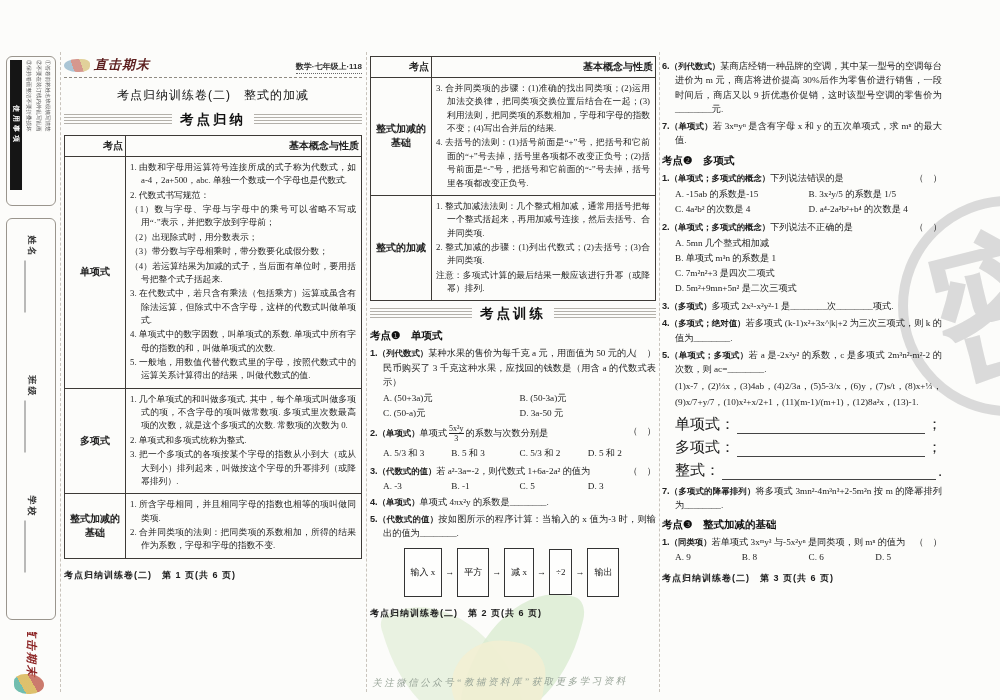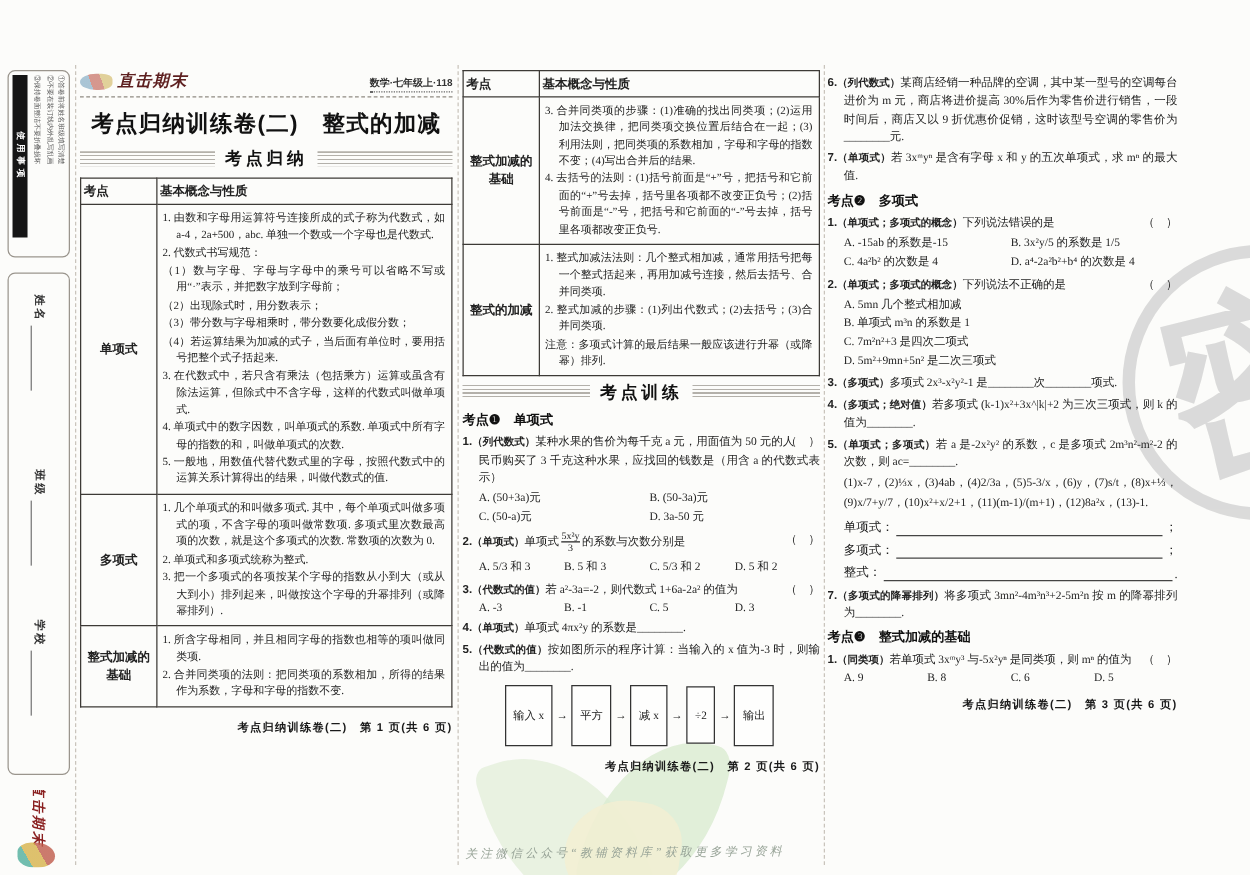--- a/index.html
+++ b/index.html
@@ -48,35 +48,35 @@
 
   .phead{display:flex;justify-content:space-between;align-items:flex-end;border-bottom:1px dashed #8f8a82;padding-bottom:3px;}
   .brandrow{display:flex;align-items:center;gap:4px;}
   .brand-mark{width:26px;height:13px;display:inline-block;
     background:linear-gradient(70deg,#8fb3c9 0 35%,#c9766a 35% 65%,#d8c27a 65% 100%);
     border-radius:60% 40% 50% 60%;opacity:.75;}
   .brandtext{font-size:13px;font-weight:bold;font-style:italic;color:#5d1f1f;letter-spacing:1px;}
   .edition{font-size:8px;font-weight:bold;color:#333;border-bottom:1px dotted #666;padding-bottom:1px;
     font-family:"Liberation Sans",sans-serif;}
 
-  .ptitle{font-size:18px;font-weight:bold;text-align:center;margin:9px 0 7px;letter-spacing:1px;
+  .ptitle{font-size:12px;font-weight:normal;text-align:center;margin:9px 0 7px;letter-spacing:1px;
     font-family:"Liberation Sans",sans-serif;color:#111;}
   .banner{display:flex;align-items:center;gap:8px;margin:4px 0 6px;}
   .banner span{font-size:13.5px;font-weight:bold;letter-spacing:3px;font-family:"Liberation Sans",sans-serif;color:#111;}
   .blines{flex:1;height:12px;background:repeating-linear-gradient(to bottom,#9b978f 0 1px,transparent 1px 3px);opacity:.75;}
 
   table.ktable{width:100%;border-collapse:collapse;background:transparent;}
   .ktable th,.ktable td{border:1px solid #3d3a36;}
-  .ktable th{font-size:10px;font-weight:bold;text-align:left;padding:3px 2px;font-family:"Liberation Sans",sans-serif;}
+  .ktable th{font-size:10px;font-weight:bold;text-align:right;padding:3px 2px;font-family:"Liberation Sans",sans-serif;}
   td.c1{width:56px;font-size:10px;font-weight:bold;text-align:center;vertical-align:middle;
     font-family:"Liberation Sans",sans-serif;padding:2px;}
   td.c2{font-size:8.8px;line-height:1.52;padding:3px 5px 4px 4px;text-align:justify;color:#1d1d1d;}
   .ln{padding-left:11px;text-indent:-11px;margin:1px 0;}
 
-  .pfoot{text-align:right;font-size:9px;font-weight:bold;margin-top:10px;letter-spacing:1px;
+  .pfoot{text-align:left;font-size:9px;font-weight:bold;margin-top:10px;letter-spacing:1px;
     font-family:"Liberation Sans",sans-serif;color:#1a1a1a;}
 
   .kphead{font-size:10.5px;font-weight:bold;margin:6px 0 3px;font-family:"Liberation Sans",sans-serif;color:#111;}
   .q{margin:3px 0;font-size:9.2px;line-height:1.55;padding-left:13px;text-indent:-13px;text-align:justify;}
   .qn{font-weight:bold;font-family:"Liberation Sans",sans-serif;}
   .qt{font-weight:600;font-size:8.4px;color:#222;}
   .br{float:right;margin-left:6px;}
   .opts{display:grid;margin:1px 0 4px 13px;font-size:9.2px;row-gap:2px;}
   .cols4{grid-template-columns:repeat(4,1fr);}
   .cols2{grid-template-columns:repeat(2,1fr);}
@@ -84,21 +84,21 @@
   .frac{display:inline-flex;flex-direction:column;vertical-align:middle;text-align:center;
     font-size:8px;line-height:1.15;margin:0 2px;text-indent:0;}
   .frac .fd{border-top:1px solid #222;padding:0 2px;}
 
   .flow{display:flex;align-items:center;justify-content:center;gap:3px;margin:7px 0 4px;font-size:9px;position:relative;z-index:2;}
   .fseg{display:flex;align-items:center;gap:3px;}
   .fbox{border:1px solid #333;padding:17px 6px;background:rgba(255,255,255,.65);white-space:nowrap;}
   .arr{color:#222;}
 
   .exprs{font-size:9.2px;line-height:1.7;margin:1px 0 2px 13px;text-align:justify;}
-  .blankrow{display:flex;align-items:flex-end;font-size:10px;margin:4px 0 4px 13px;}
+  .blankrow{display:flex;align-items:flex-end;font-size:15px;margin:4px 0 4px 13px;}
   .blankrow .bl{flex:1;border-bottom:1px solid #444;height:10px;margin:0 2px;}
 
   .footnote{position:absolute;left:0;right:0;top:676px;text-align:center;font-size:9.5px;color:#97a397;
     font-style:italic;letter-spacing:2.5px;transform:rotate(-.5deg);z-index:2;}
 </style>
 </head>
 <body>
 
 <div class="screen">
 

